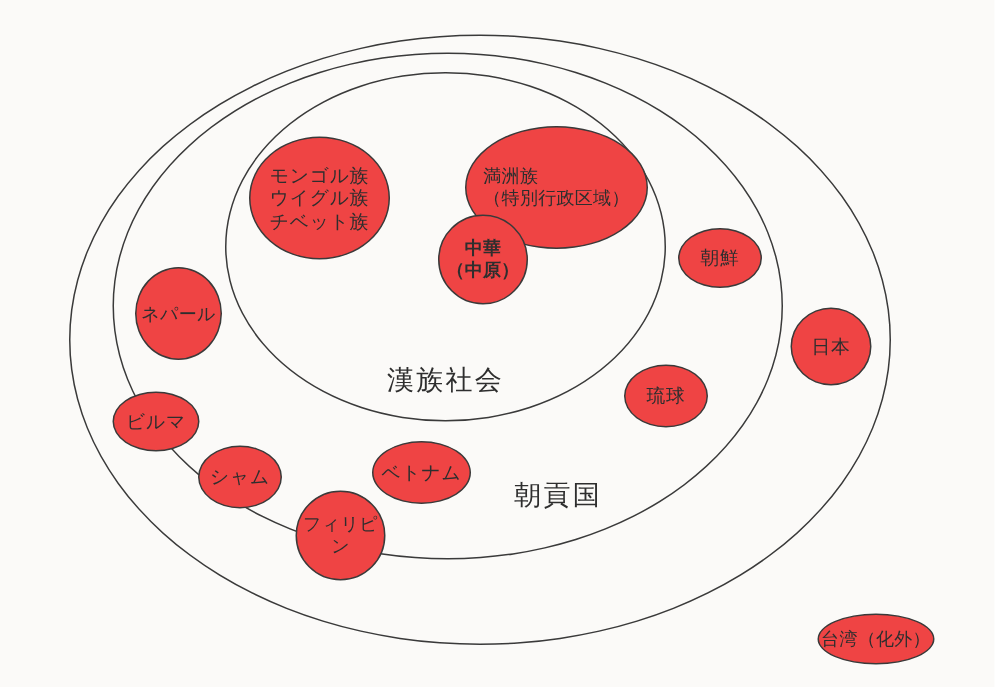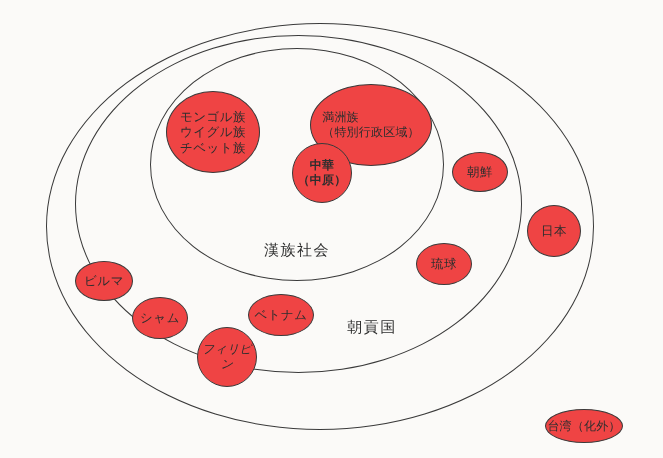--- a/index.html
+++ b/index.html
@@ -38,21 +38,21 @@
     white-space: pre-line;
     font-size: 12.5px;
     line-height: 1.25;
     letter-spacing: 0.5px;
     color: #2e2e2e;
   }
   .node-label.small { font-size: 12px; letter-spacing: 0.2px; }
   .node-label.left-align { text-align: left; }
   .zone-label {
     position: absolute;
-    font-size: 15px;
+    font-size: 18px;
     letter-spacing: 1.5px;
     color: #2e2e2e;
     text-align: center;
     white-space: nowrap;
   }
 </style>
 </head>
 <body>
 
 <div class="canvas">
@@ -82,30 +82,33 @@
   </div>
 
   <div class="node" style="left:527px; top:205px; width:54px; height:52px;">
     <span class="node-label">日本</span>
   </div>
 
   <div class="node" style="left:416px; top:243px; width:56px; height:42px;">
     <span class="node-label">琉球</span>
   </div>
 
+  <div class="node" style="left:90px; top:178px; width:58px; height:62px;">
+    <span class="node-label small">ネパール</span>
+  </div>
 
   <div class="node" style="left:75px; top:261px; width:58px; height:40px;">
     <span class="node-label">ビルマ</span>
   </div>
 
   <div class="node" style="left:132px; top:297px; width:56px; height:42px;">
     <span class="node-label">シャム</span>
   </div>
 
-  <div class="node" style="left:197px; top:327px; width:60px; height:60px;font-style:italic;">
+  <div class="node" style="left:197px; top:327px; width:60px; height:60px;">
     <span class="node-label small">フィリピン</span>
   </div>
 
   <div class="node" style="left:248px; top:294px; width:66px; height:42px;">
     <span class="node-label">ベトナム</span>
   </div>
 
   <div class="node" style="left:545px; top:409px; width:78px; height:34px;">
     <span class="node-label small">台湾（化外）</span>
   </div>

